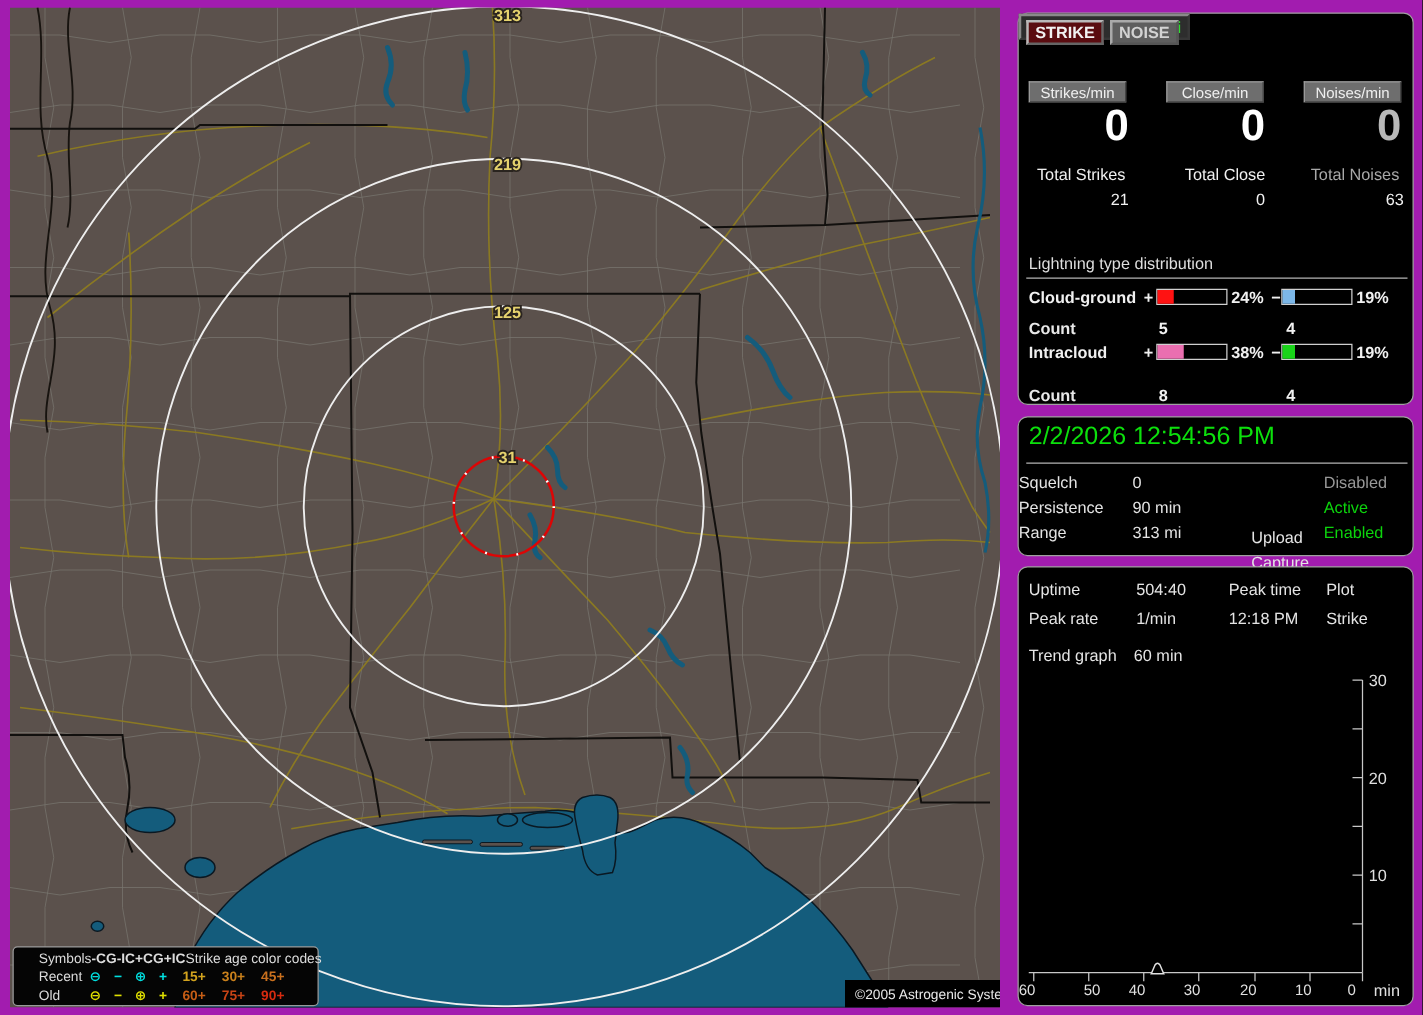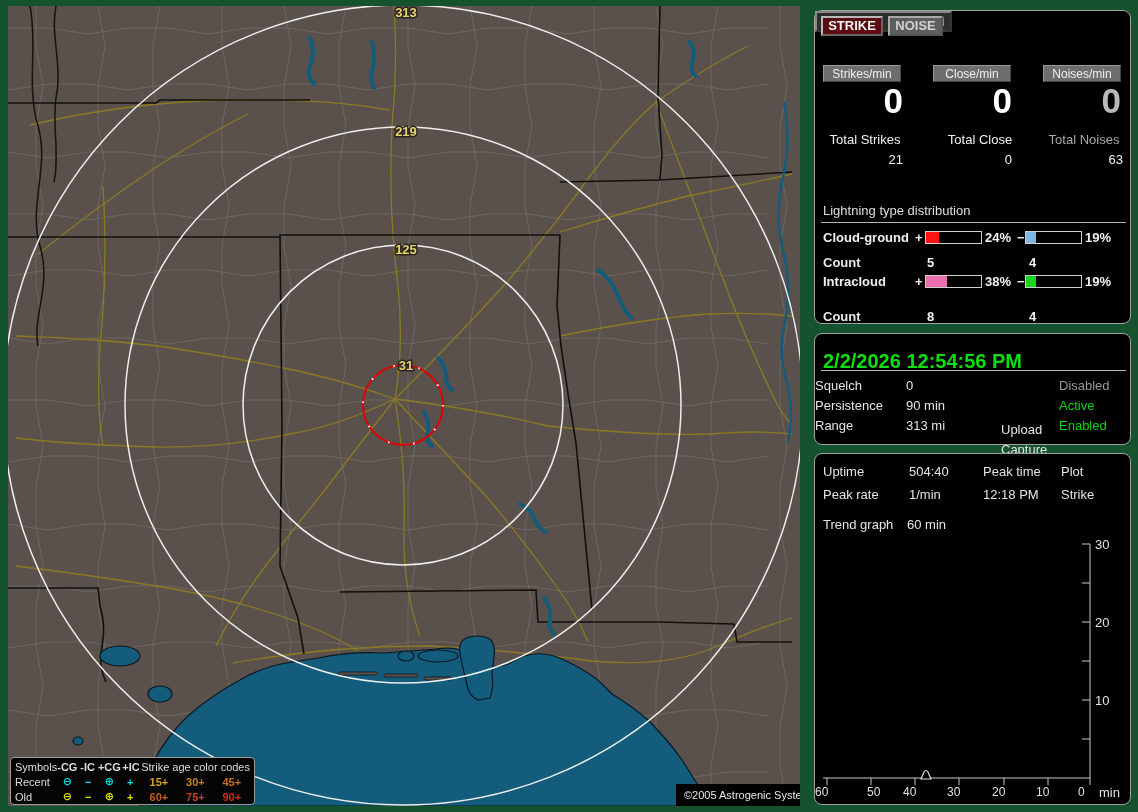--- a/index.html
+++ b/index.html
@@ -1,22 +1,22 @@
 <!DOCTYPE html>
 <html><head>
 <meta charset="utf-8">
 <style>
   html,body{margin:0;padding:0;background:#000;}
-  #app{position:relative;width:1138px;height:812px;background:#14532d;overflow:hidden;
+  #app{position:relative;width:1138px;height:812px;background:#a21caf;overflow:hidden;
        font-family:"Liberation Sans","DejaVu Sans",sans-serif;color:#e4e4e4;}
   
   #map{position:absolute;left:8px;top:6px;width:792px;height:800px;}
   
   #legend{position:absolute;left:10px;top:757px;width:245px;height:48px;background:#050505;
-          border:1px solid #9a9a9a;border-radius:4px;font-size:11px;padding:1px 4px;box-sizing:border-box;}
+          border:1px solid #9a9a9a;border-radius:4px;font-size:11px;padding:1px 20px;box-sizing:border-box;}
   .lg-row{display:flex;align-items:center;height:15px;white-space:nowrap;}
   .lg-c0{width:46px;color:#dcdcdc;}
   .lg-sym{width:23px;text-align:center;font-weight:bold;}
   .lg-age{width:40px;text-align:center;font-weight:bold;}
   .lg-agehdr{width:122px;text-align:center;color:#dcdcdc;}
   .lg-hdr{color:#dcdcdc;}
   
   .panel{position:absolute;left:814px;width:317px;background:#000;border:1px solid #a0a0a0;
          border-radius:8px;box-sizing:border-box;}
   #panel1{top:10px;height:314px;}
@@ -40,21 +40,21 @@
   .dist-row{position:absolute;left:0;width:100%;height:14px;font-size:13px;}
   .dist-label{position:absolute;left:8px;font-weight:bold;color:#f0f0f0;}
   .sign{position:absolute;font-weight:bold;color:#f0f0f0;}
   .bar{position:absolute;top:1px;width:55px;height:11px;border:1px solid #cfcfcf;background:#000;}
   .bar .fill{height:100%;}
   .pct{position:absolute;font-weight:bold;color:#f0f0f0;}
   .cnt-row{position:absolute;left:0;width:100%;font-size:13px;}
   .cnt-k{position:absolute;left:8px;font-weight:bold;color:#e8e8e8;}
   .cnt-v{position:absolute;font-weight:bold;color:#f2f2f2;}
   
-  #datetime{position:absolute;left:8px;top:16px;font-size:20px;font-weight:bold;color:#0ce00c;}
+  #datetime{position:absolute;left:8px;top:4px;font-size:20px;font-weight:normal;color:#0ce00c;}
   .dt-rule{position:absolute;left:6px;right:4px;top:36px;border-top:1px solid #b4b4b4;}
   .p2row{position:absolute;left:0;width:100%;font-size:13px;}
   .p2k1{position:absolute;left:0;}  .p2v1{position:absolute;left:91px;}
   .p2k2{position:absolute;left:186px;margin-top:44px;}.p2v2{position:absolute;left:244px;}
   
   .p3row{position:absolute;left:0;width:100%;font-size:13px;}
   .p3a{position:absolute;left:8px;}  .p3b{position:absolute;left:94px;}
   .p3c{position:absolute;left:168px;}.p3d{position:absolute;left:246px;}
   #trendsvg{position:absolute;left:0;top:85px;}
   .ytick{position:absolute;left:280px;width:26px;font-size:13px;color:#e0e0e0;}

